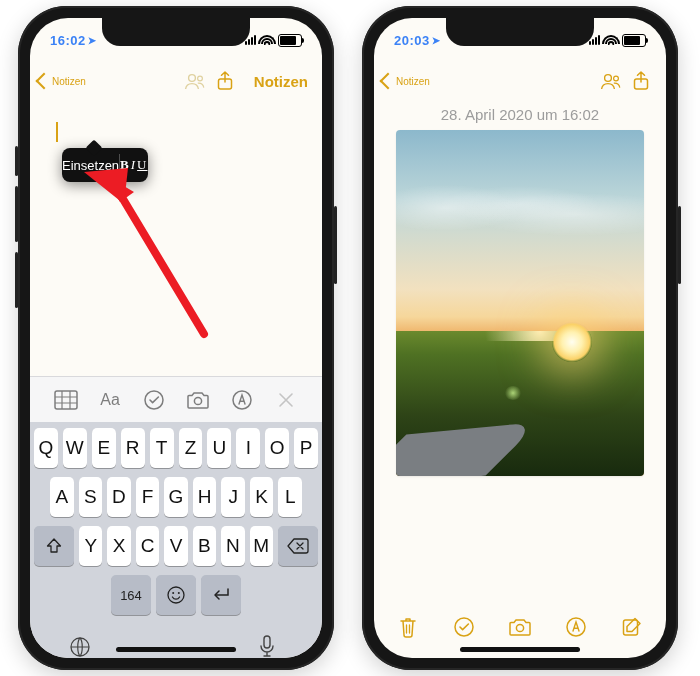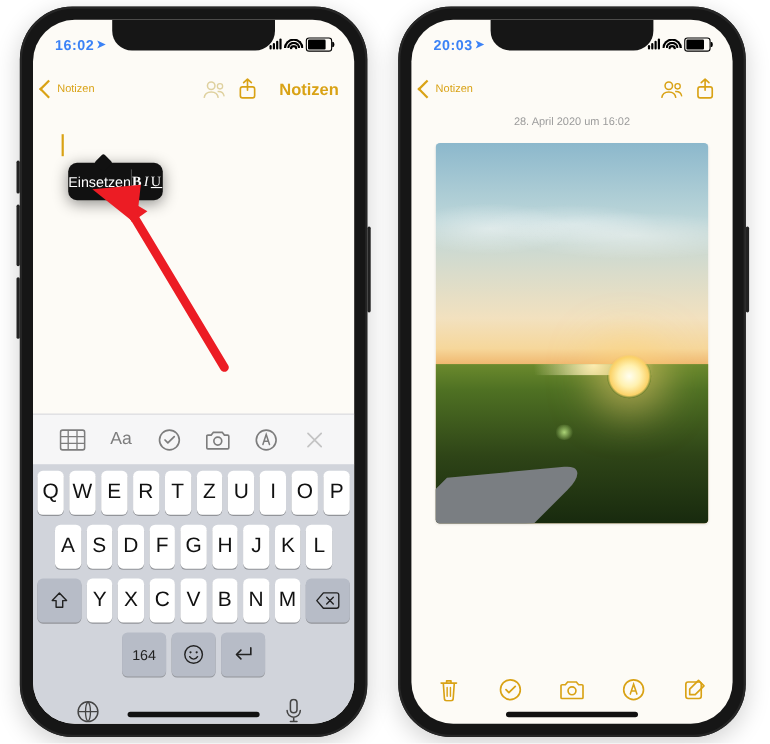--- a/index.html
+++ b/index.html
@@ -55,21 +55,21 @@
   .nav .icon,.nav .done{color:var(--accent)}
   .nav .icon{width:26px;text-align:center}
   .nav .done{font-weight:600;font-size:15px;margin:0 6px}
   .nav .people{opacity:.35;color:#a98400}
   .nav .people svg{display:block}
   .nav .share svg,{display:block}
 
   
   .note-area{position:absolute;top:82px;left:0;right:0}
   .cursor{position:absolute;left:26px;top:22px;width:2px;height:20px;background:var(--accent)}
-  .timestamp{text-align:center;color:#9c9c9c;font-size:10px;padding-top:6px}
+  .timestamp{text-align:center;color:#9c9c9c;font-size:15px;padding-top:6px}
 
   
   .pop{position:absolute;top:130px;left:32px;background:var(--popup);border-radius:8px;
        display:flex;align-items:stretch;height:34px;color:#fff;font-size:13px;
        box-shadow:0 3px 14px rgba(0,0,0,.45)}
   .pop .cell{display:flex;align-items:center;padding:0 0;white-space:nowrap}
   .pop .div{width:1px;background:#4d4d4d;margin:6px 0}
   .pop .arrow{position:absolute;top:-6px;left:26px;width:12px;height:12px;background:var(--popup);transform:rotate(45deg);border-radius:2px}
   .pop .biu{font-family:Georgia,serif;letter-spacing:1px}
   .pop .biu b{font-weight:700}.pop .biu i{font-style:italic;margin:0 1px}.pop .biu u{text-decoration:underline}

